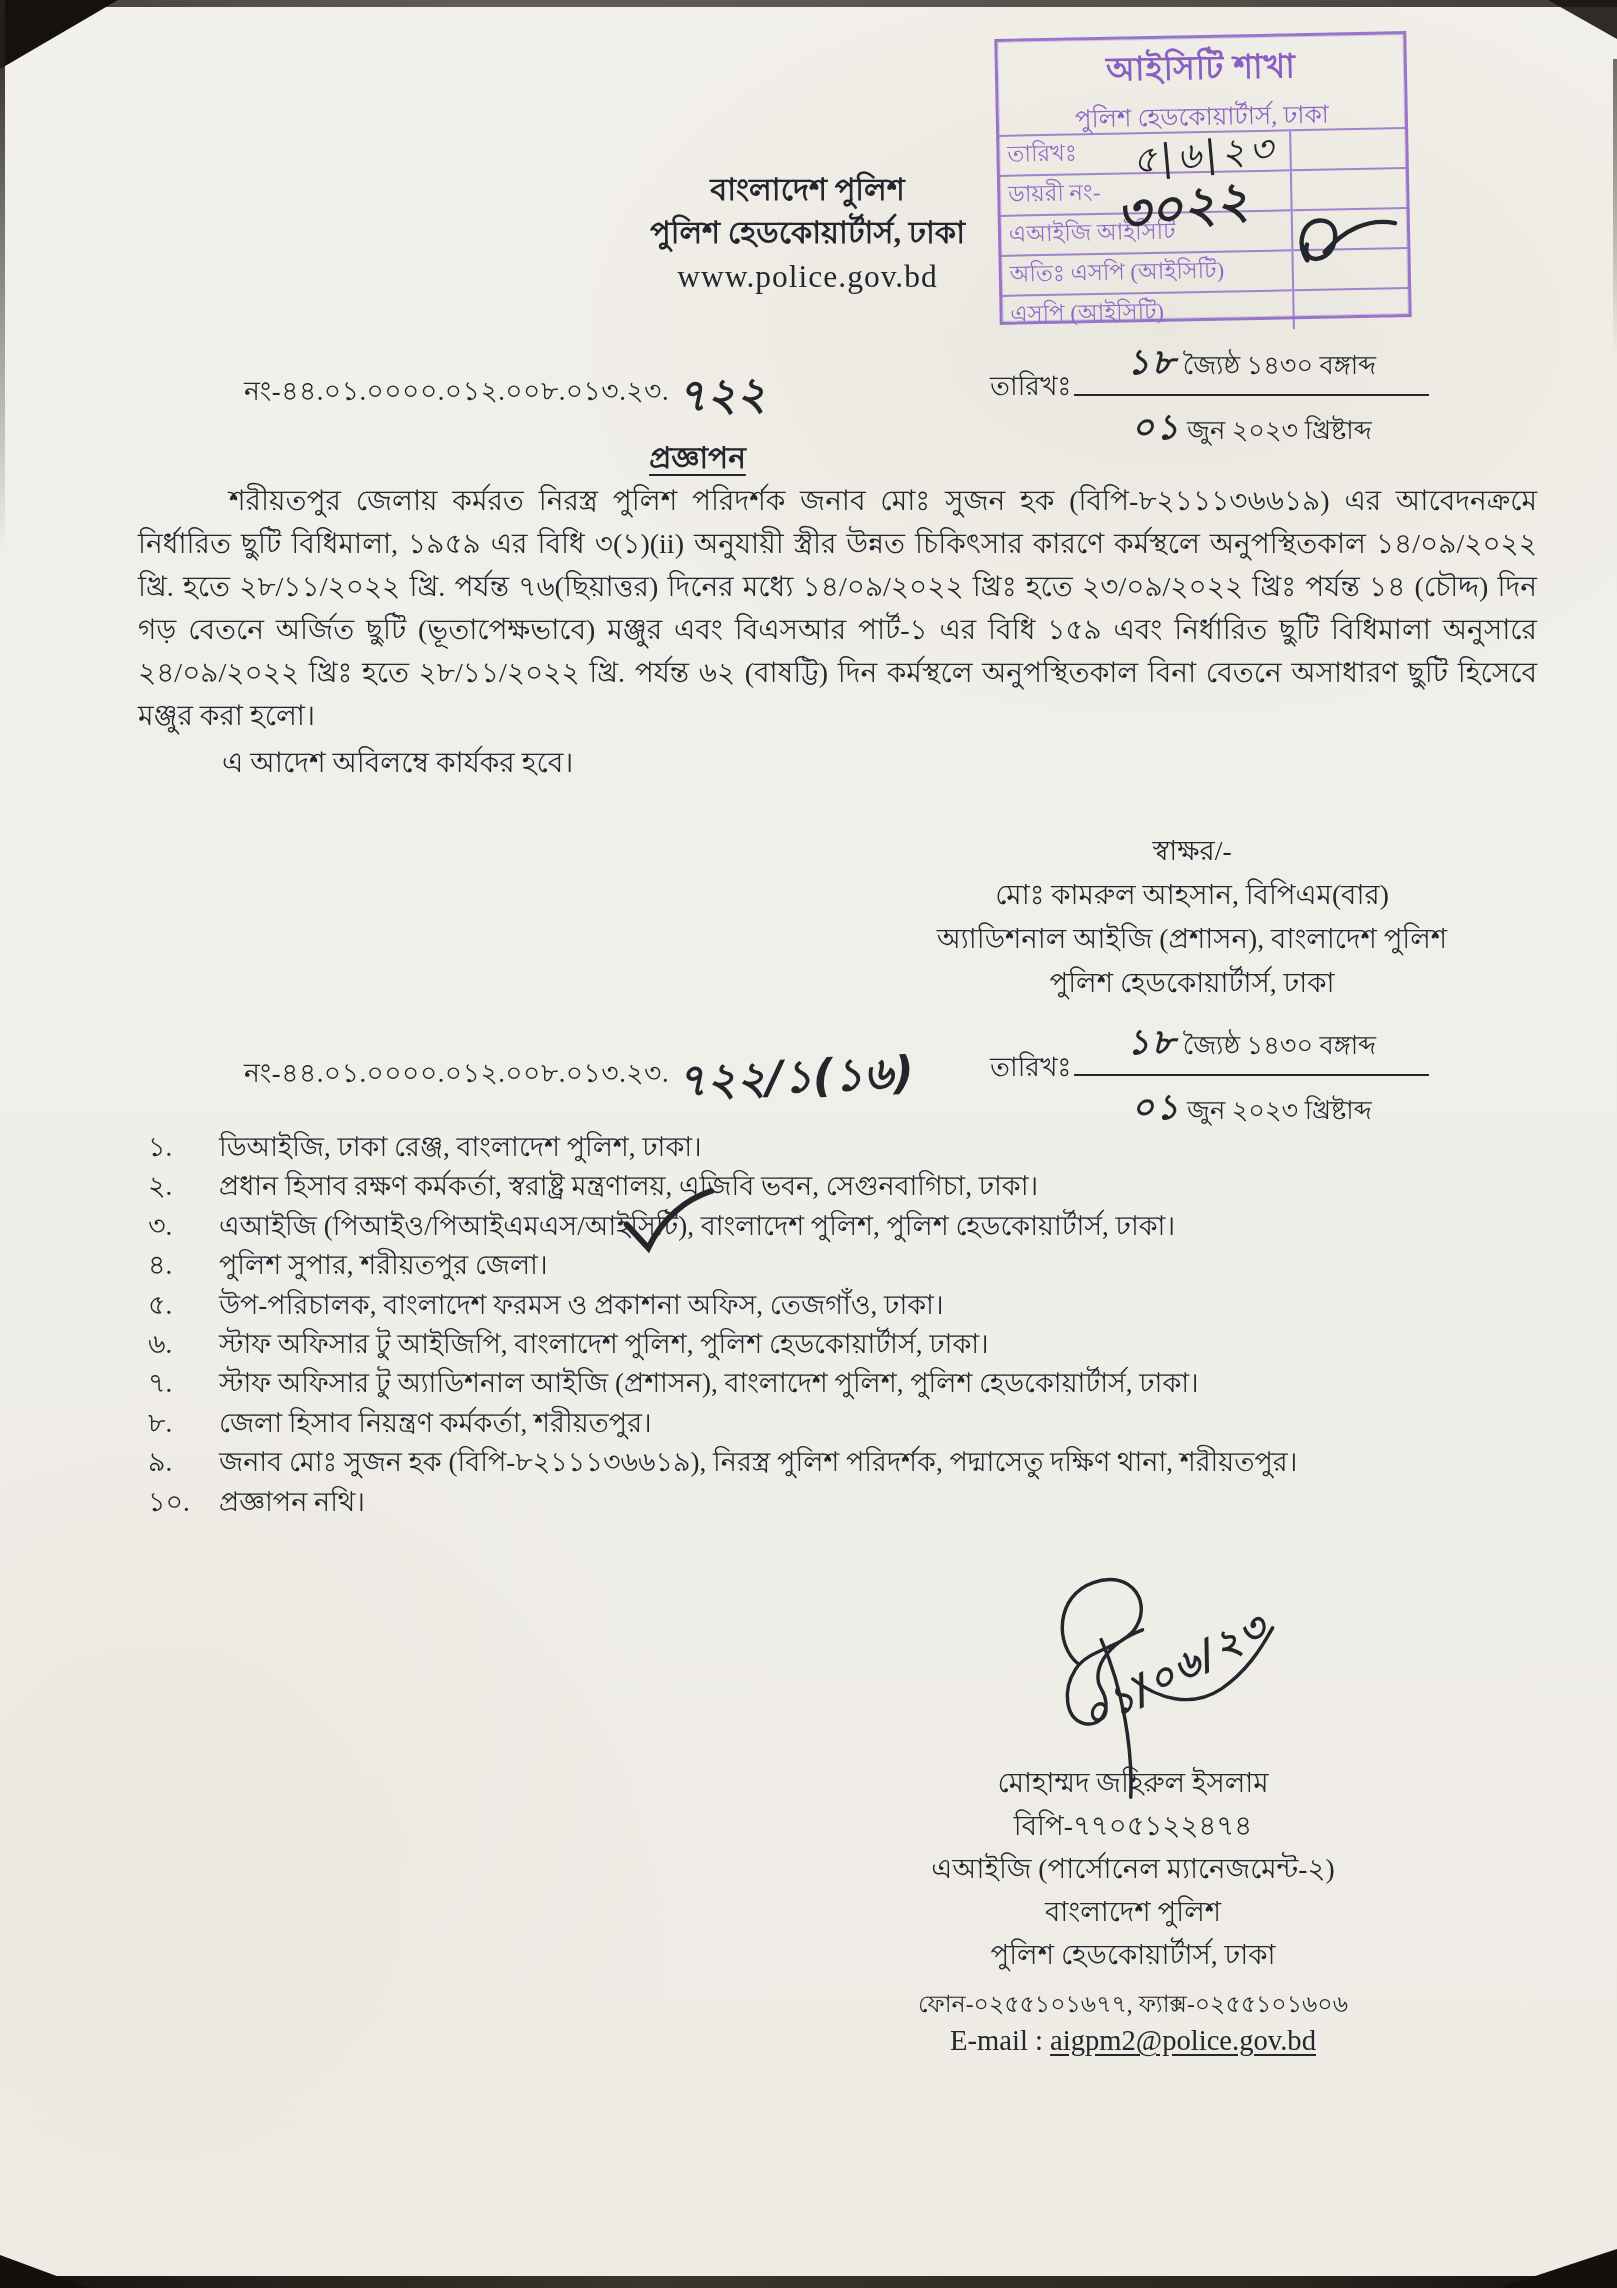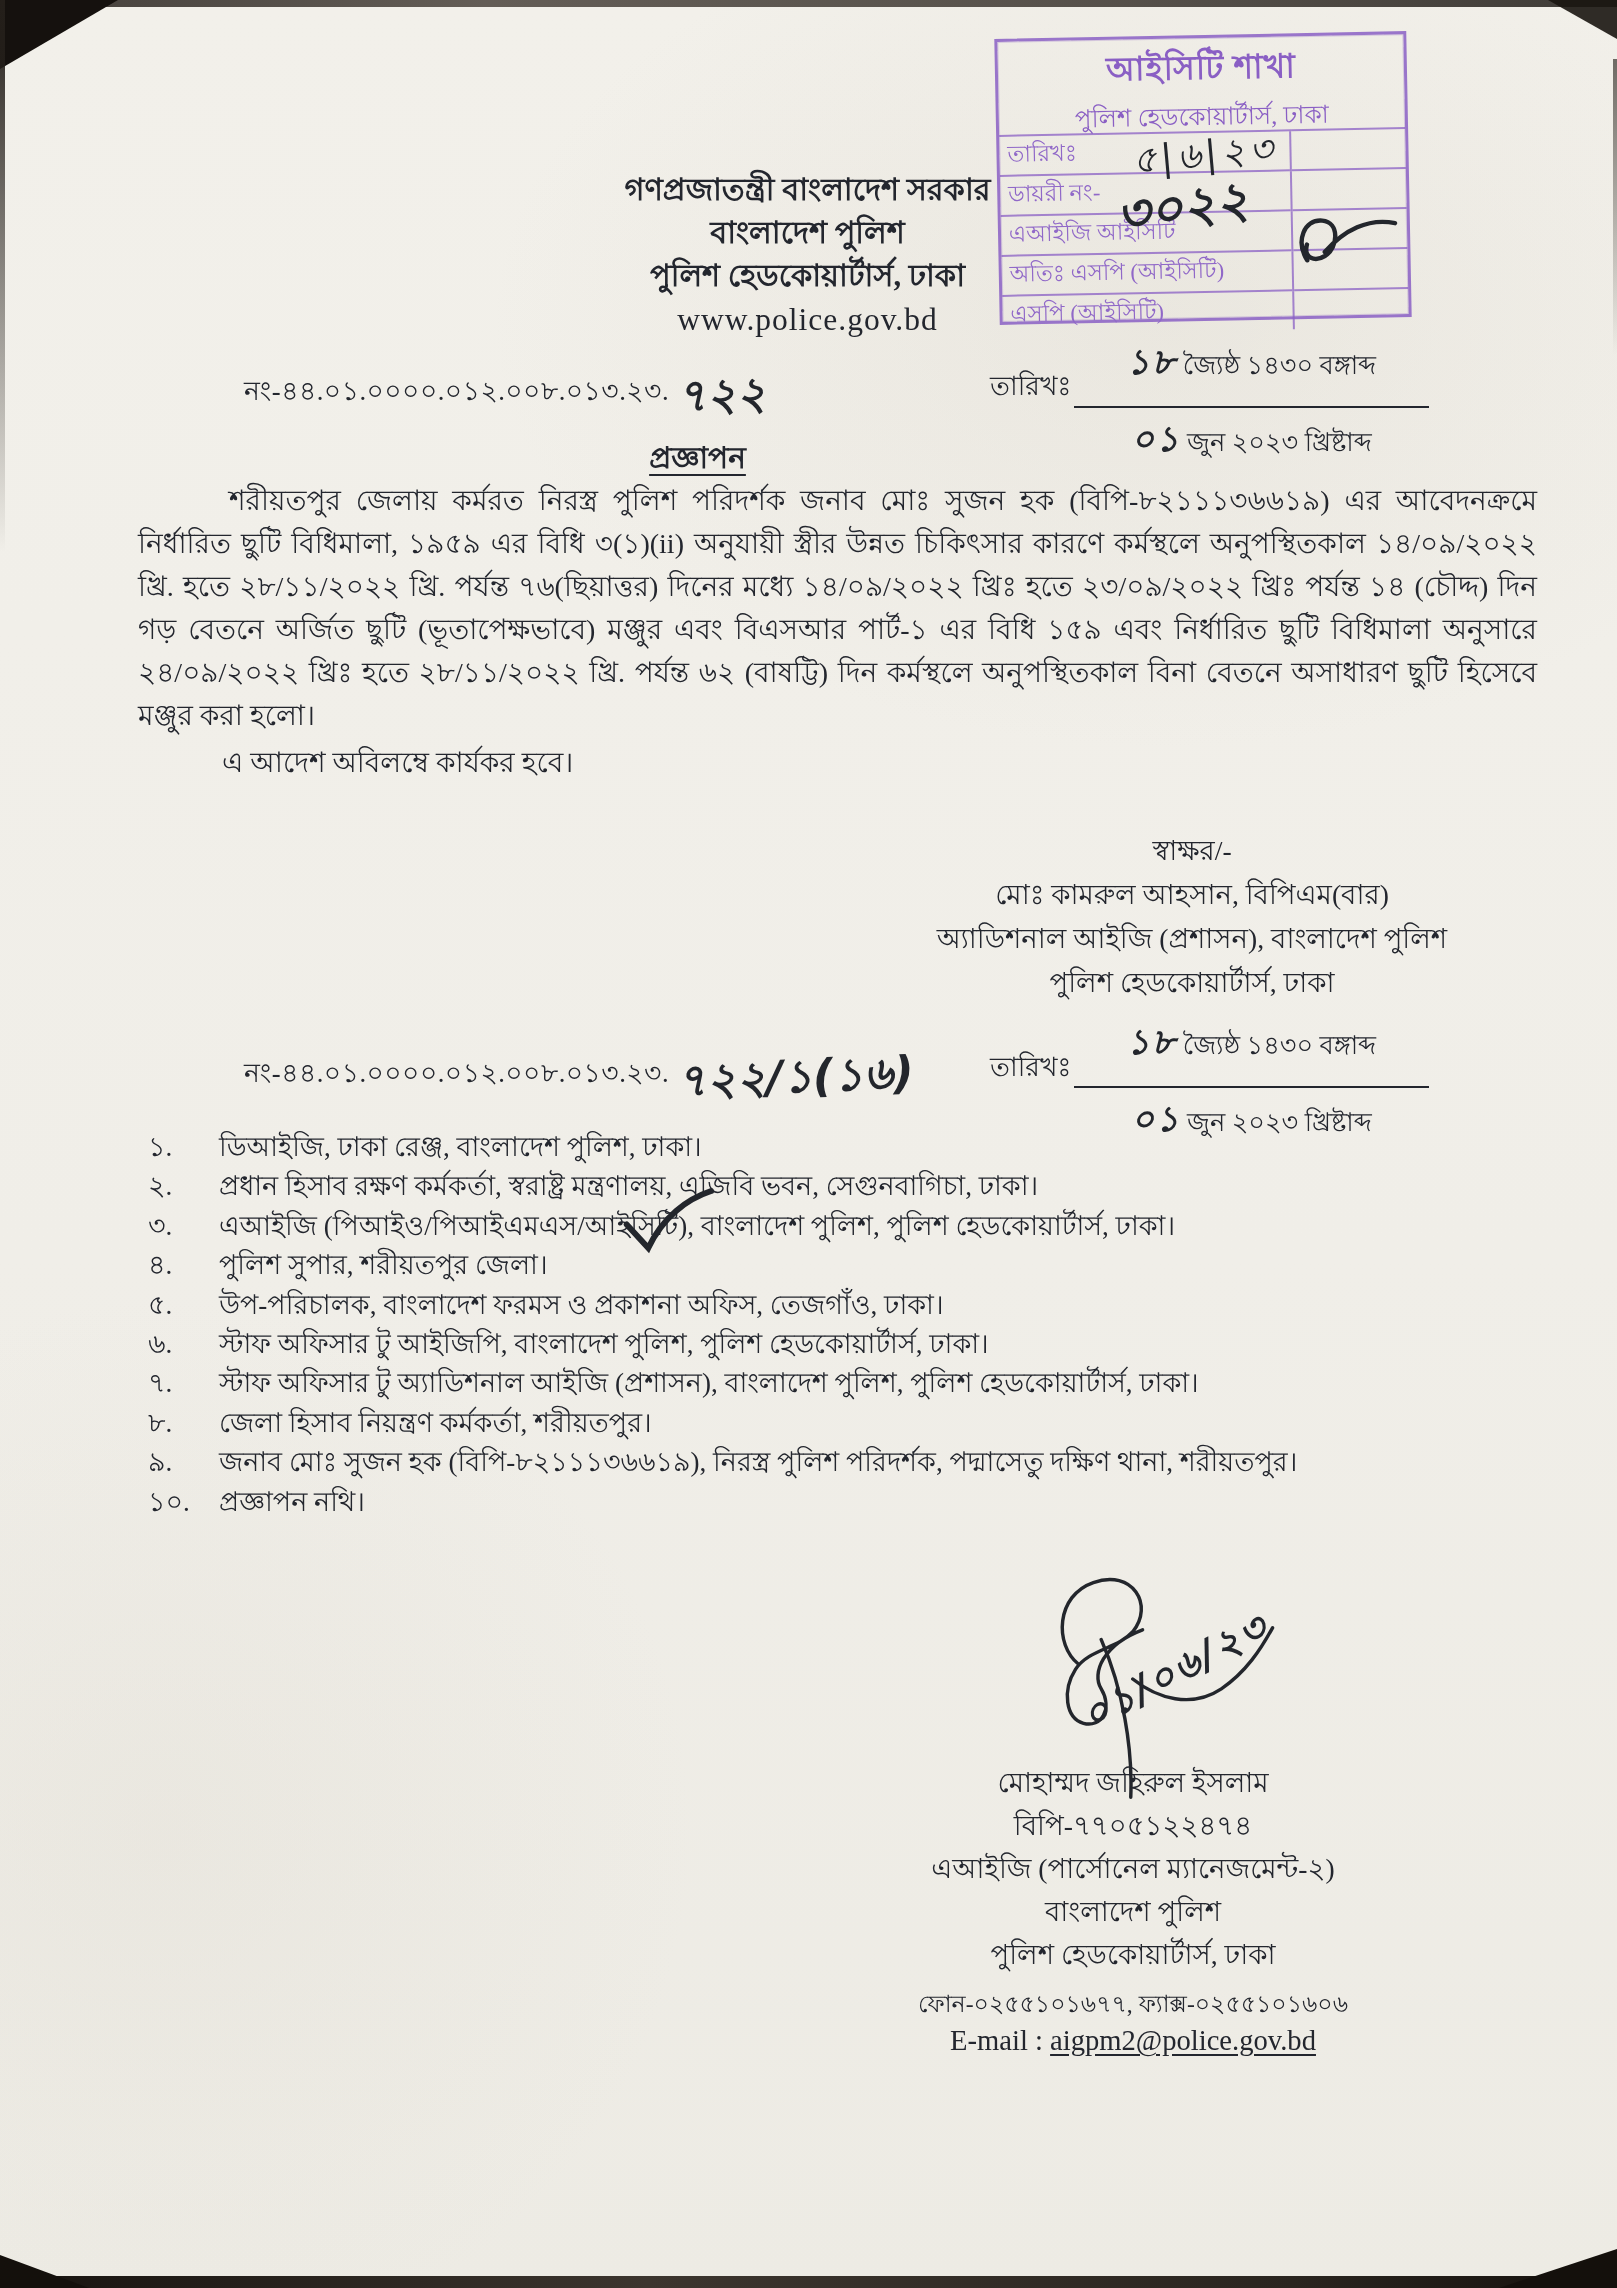--- a/index.html
+++ b/index.html
@@ -56,21 +56,21 @@
   #stamp-date-hand{left:133px;top:87px;font-size:37px;transform:rotate(-4deg);letter-spacing:3.9px;}
   #stamp-diary-hand{left:116px;top:130px;font-size:51px;transform:rotate(-6deg);font-weight:600;}
   #stamp-initial{left:284px;top:165px;}
 
   
   .memo-number{font-size:26.6px;letter-spacing:0.5px;}
   #memo1-number{left:244px;top:360px;}
   #memo2-number{left:244px;top:1042px;}
   .hand-number{font-size:45px;font-weight:600;transform:rotate(-2deg);display:inline-block;margin-left:7.9px;vertical-align:-9.9px;}
   .date-block{width:355px;text-align:center;}
-  .date-block .top{border-bottom:2px solid #23262e;padding-bottom:12px;font-size:25.6px;white-space:nowrap;}
+  .date-block .top{border-bottom:2px solid #23262e;padding-bottom:0;font-size:25.6px;white-space:nowrap;}
   .date-block .bot{padding-top:3.9px;font-size:25.6px;white-space:nowrap;}
   .date-label{font-size:26.6px;}
   #date1-label{left:990px;top:366px;}
   #date1{left:1074px;top:335px;}
   #date2-label{left:990px;top:1047px;}
   #date2{left:1074px;top:1015px;}
   .hand-sm{font-size:35px;font-weight:600;letter-spacing:2px;}
 
   
   #doc-title{left:0;top:435px;width:1395px;text-align:center;font-size:29.6px;font-weight:700;text-decoration:underline;text-underline-offset:5.9px;}
@@ -148,21 +148,20 @@
     </tbody>
       </table>
     <span id="stamp-date-hand" class="abs hand">৫|৬|২৩</span>
     <span id="stamp-diary-hand" class="abs hand">৩০২২</span>
     <svg id="stamp-initial" class="abs ink" width="118" height="89" viewBox="0 0 120 90">
       <path d="M22,60 C10,40 20,18 38,20 C56,22 54,48 40,56 C30,62 18,58 22,44 M40,52 C60,30 85,18 112,24" stroke-width="4.5"></path>
     </svg>
   </div>
 
   <div id="gov-header" class="abs center">
-    <div>গণপ্রজাতন্ত্রী বাংলাদেশ সরকার</div>
     <div>বাংলাদেশ পুলিশ</div>
     <div>পুলিশ হেডকোয়ার্টার্স, ঢাকা</div>
     <div class="site">www.police.gov.bd</div>
   </div>
 
   <div id="memo1-number" class="abs memo-number">
     <span>নং-৪৪.০১.০০০০.০১২.০০৮.০১৩.২৩.</span><span class="hand hand-number">৭২২</span>
   </div>
   <div id="date1-label" class="abs date-label">তারিখঃ</div>
   <div id="date1" class="abs date-block">

